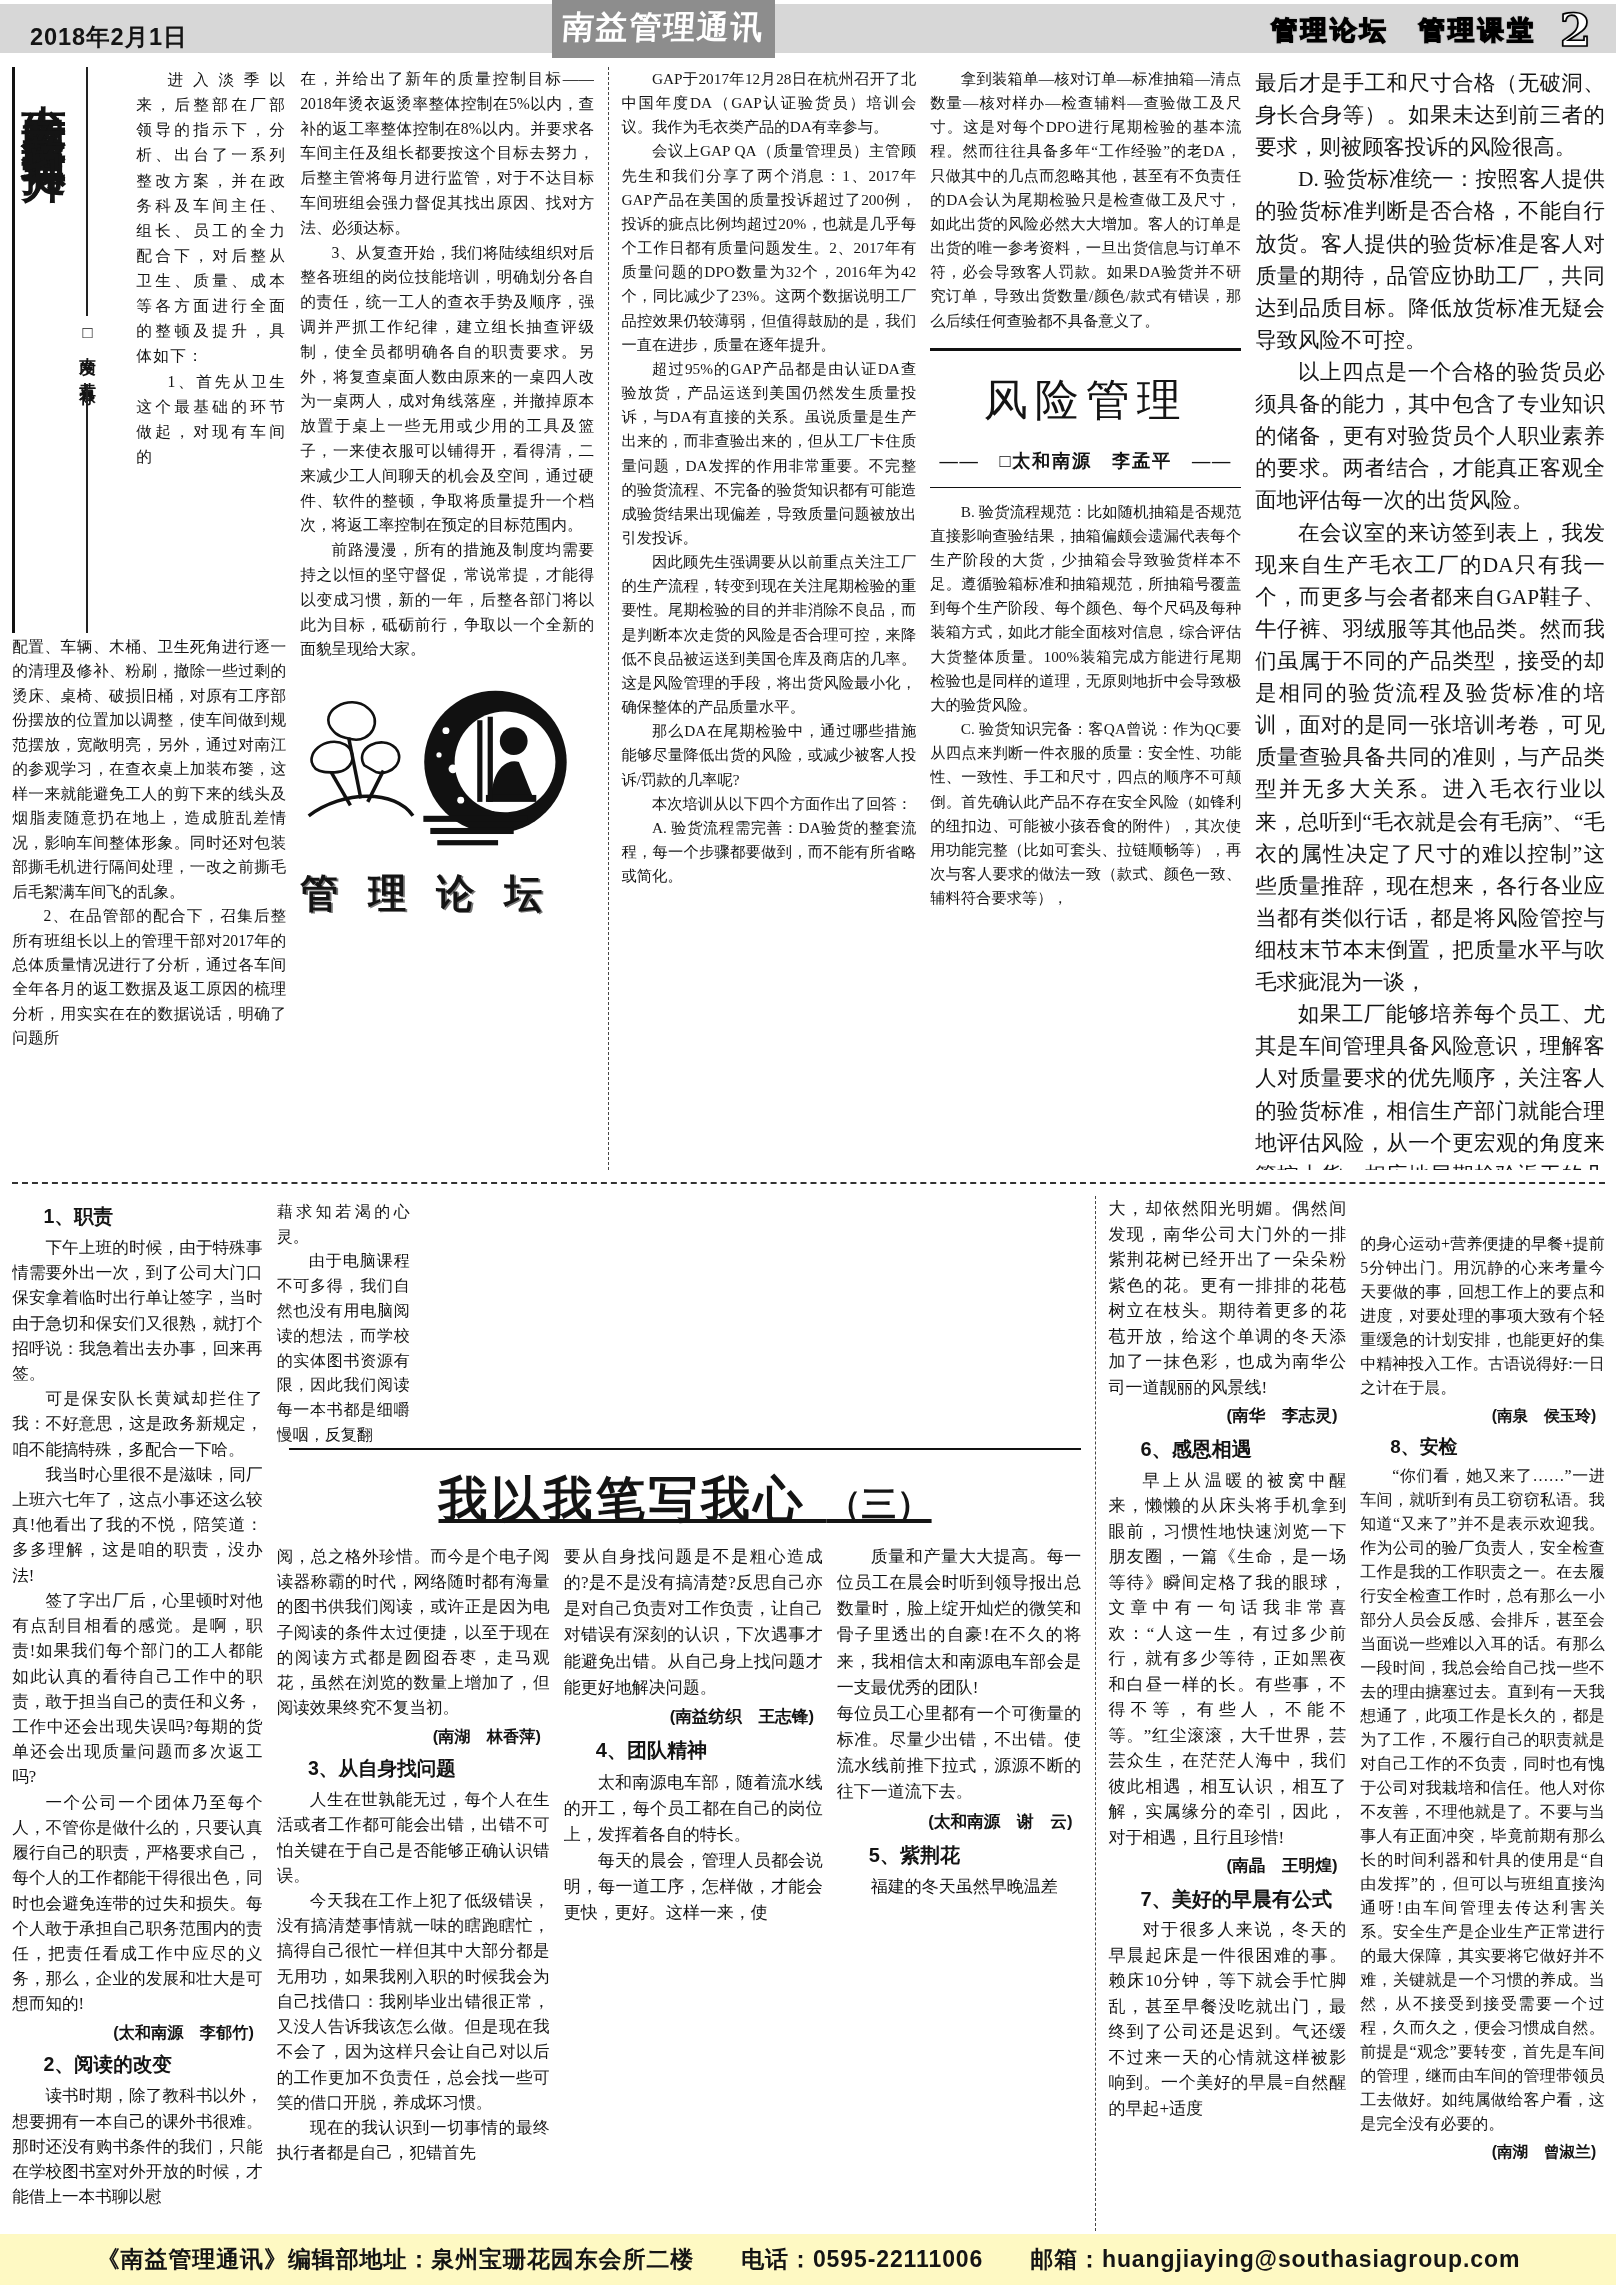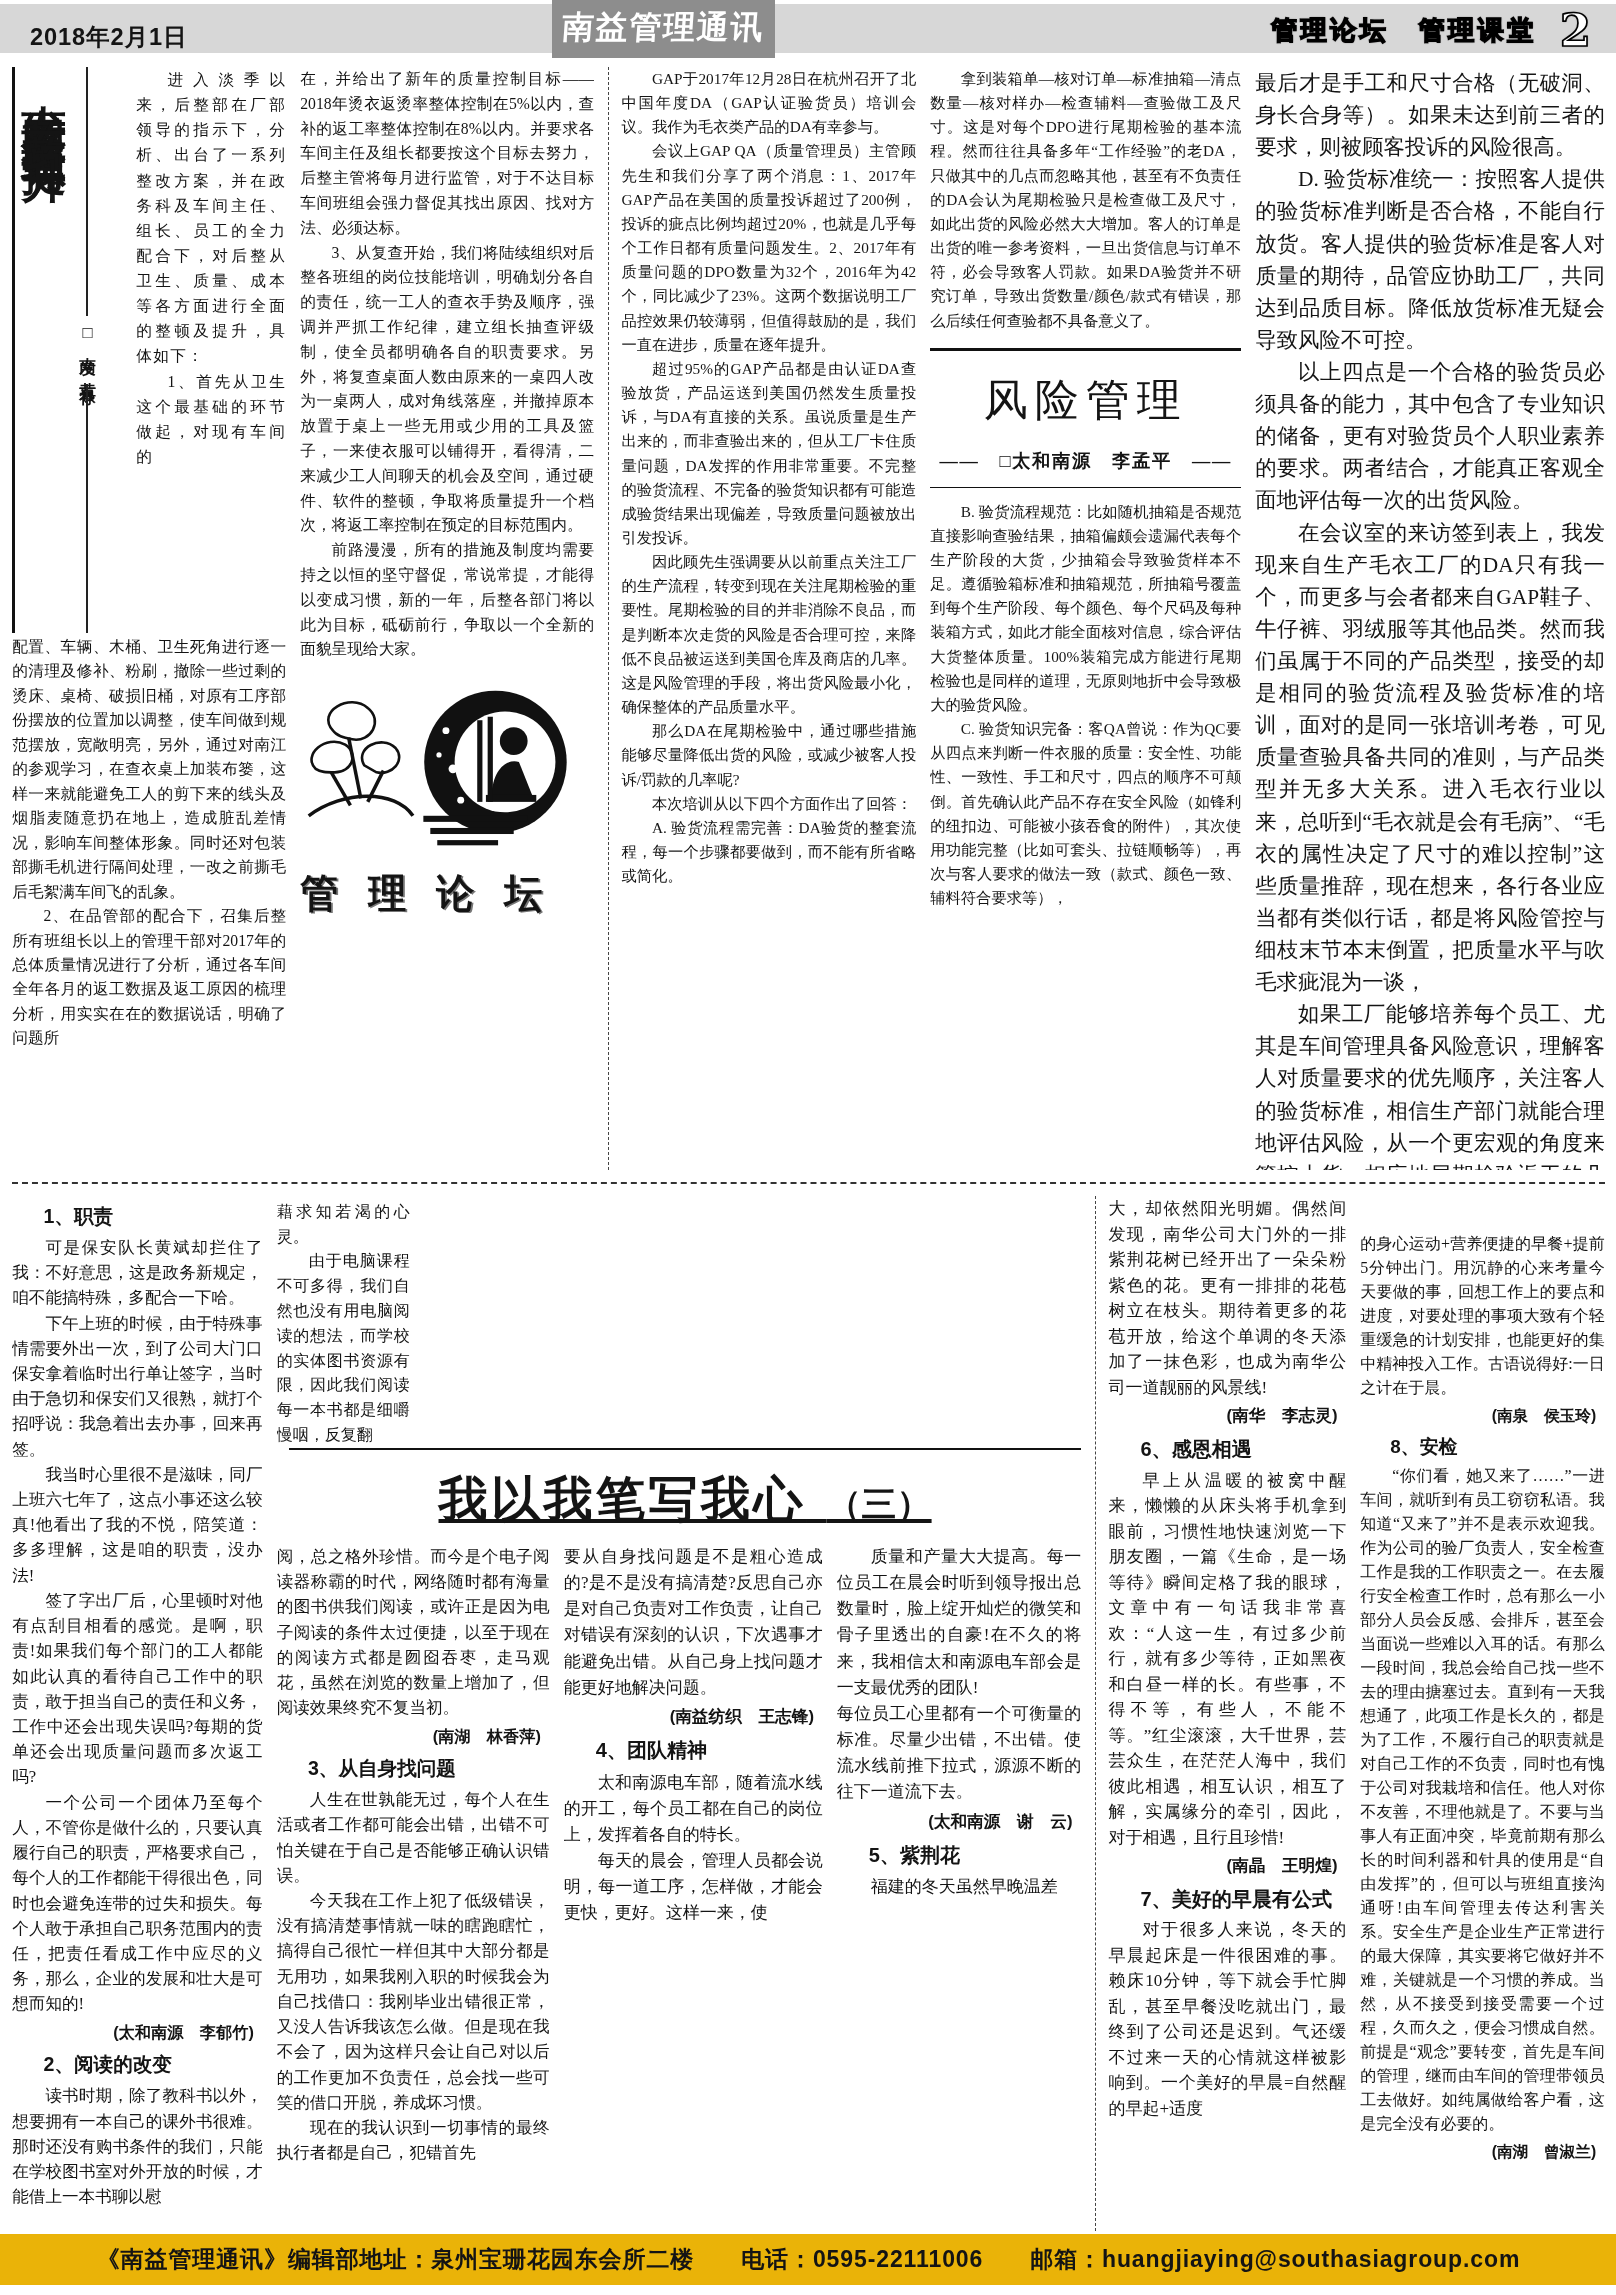--- a/index.html
+++ b/index.html
@@ -102,21 +102,21 @@
                   text-align:justify; }
   .editors-note p { text-indent:2em; }
   .editors-note .lab { font-weight:bold; font-style:normal; }
   .b-midbody { display:flex; gap:14px; flex:1; margin-top:10.5px; overflow:hidden; }
   .b2rest { width:273px; font-size:16.6px; line-height:1.52; overflow:hidden; }
   .bcol3 { width:259px; font-size:17px; line-height:1.54; overflow:hidden; }
   .bcol4 { flex:1; font-size:17px; line-height:1.54; overflow:hidden; }
   .bcol5 { width:259px; font-size:17px; line-height:1.5; border-left:1.7px dashed #444; padding-left:12.2px; }
   .bcol6 { width:253px; font-size:16px; line-height:1.5;margin-top:36px; }
   
-  .footer-bar { margin-top:auto; margin-bottom:10.5px; height:51px; background:#eab308;
+  .footer-bar { margin-top:auto; margin-bottom:10.5px; height:51px; background:#fef9c3;
                 display:flex; align-items:center; justify-content:center; gap:47px;
                 font-size:23px; font-weight:bold; letter-spacing:0.9px;
                 font-family:"Liberation Sans","DejaVu Sans",sans-serif; }
 </style>
 </head>
 <body>
 
 <div class="page">
 
   <div class="masthead-bar">
@@ -230,22 +230,22 @@
         <div class="it it-p">如果工厂能够培养每个员工、尤其是车间管理具备风险意识，理解客人对质量要求的优先顺序，关注客人的验货标准，相信生产部门就能合理地评估风险，从一个更宏观的角度来管控大货，相应地尾期检验返工的几率也会大大降低，整体质量得到保障。这是客户对品管的要求，更是对工厂生产部门的期待。</div>
       </div>
   </div>
 
   <div class="section-divider"></div>
 
   <div class="bottom-section">
 
     <div class="b-col bcol1">
         <div class="it it-h">1、职责</div>
+        <div class="it it-p">下午上班的时候，由于特殊事情需要外出一次，到了公司大门口保安拿着临时出行单让签字，当时由于急切和保安们又很熟，就打个招呼说：我急着出去办事，回来再签。</div>
         <div class="it it-p">可是保安队长黄斌却拦住了我：不好意思，这是政务新规定，咱不能搞特殊，多配合一下哈。</div>
-        <div class="it it-p">下午上班的时候，由于特殊事情需要外出一次，到了公司大门口保安拿着临时出行单让签字，当时由于急切和保安们又很熟，就打个招呼说：我急着出去办事，回来再签。</div>
         <div class="it it-p">我当时心里很不是滋味，同厂上班六七年了，这点小事还这么较真!他看出了我的不悦，陪笑道：多多理解，这是咱的职责，没办法!</div>
         <div class="it it-p">签了字出厂后，心里顿时对他有点刮目相看的感觉。是啊，职责!如果我们每个部门的工人都能如此认真的看待自己工作中的职责，敢于担当自己的责任和义务，工作中还会出现失误吗?每期的货单还会出现质量问题而多次返工吗?</div>
         <div class="it it-p">一个公司一个团体乃至每个人，不管你是做什么的，只要认真履行自己的职责，严格要求自己，每个人的工作都能干得很出色，同时也会避免连带的过失和损失。每个人敢于承担自己职务范围内的责任，把责任看成工作中应尽的义务，那么，企业的发展和壮大是可想而知的!</div>
         <div class="it it-a">(太和南源　李郁竹)</div>
         <div class="it it-h">2、阅读的改变</div>
         <div class="it it-p">读书时期，除了教科书以外，想要拥有一本自己的课外书很难。那时还没有购书条件的我们，只能在学校图书室对外开放的时候，才能借上一本书聊以慰</div>
       </div>
 
     <div class="b-mid">
       <div class="b-midhead">

